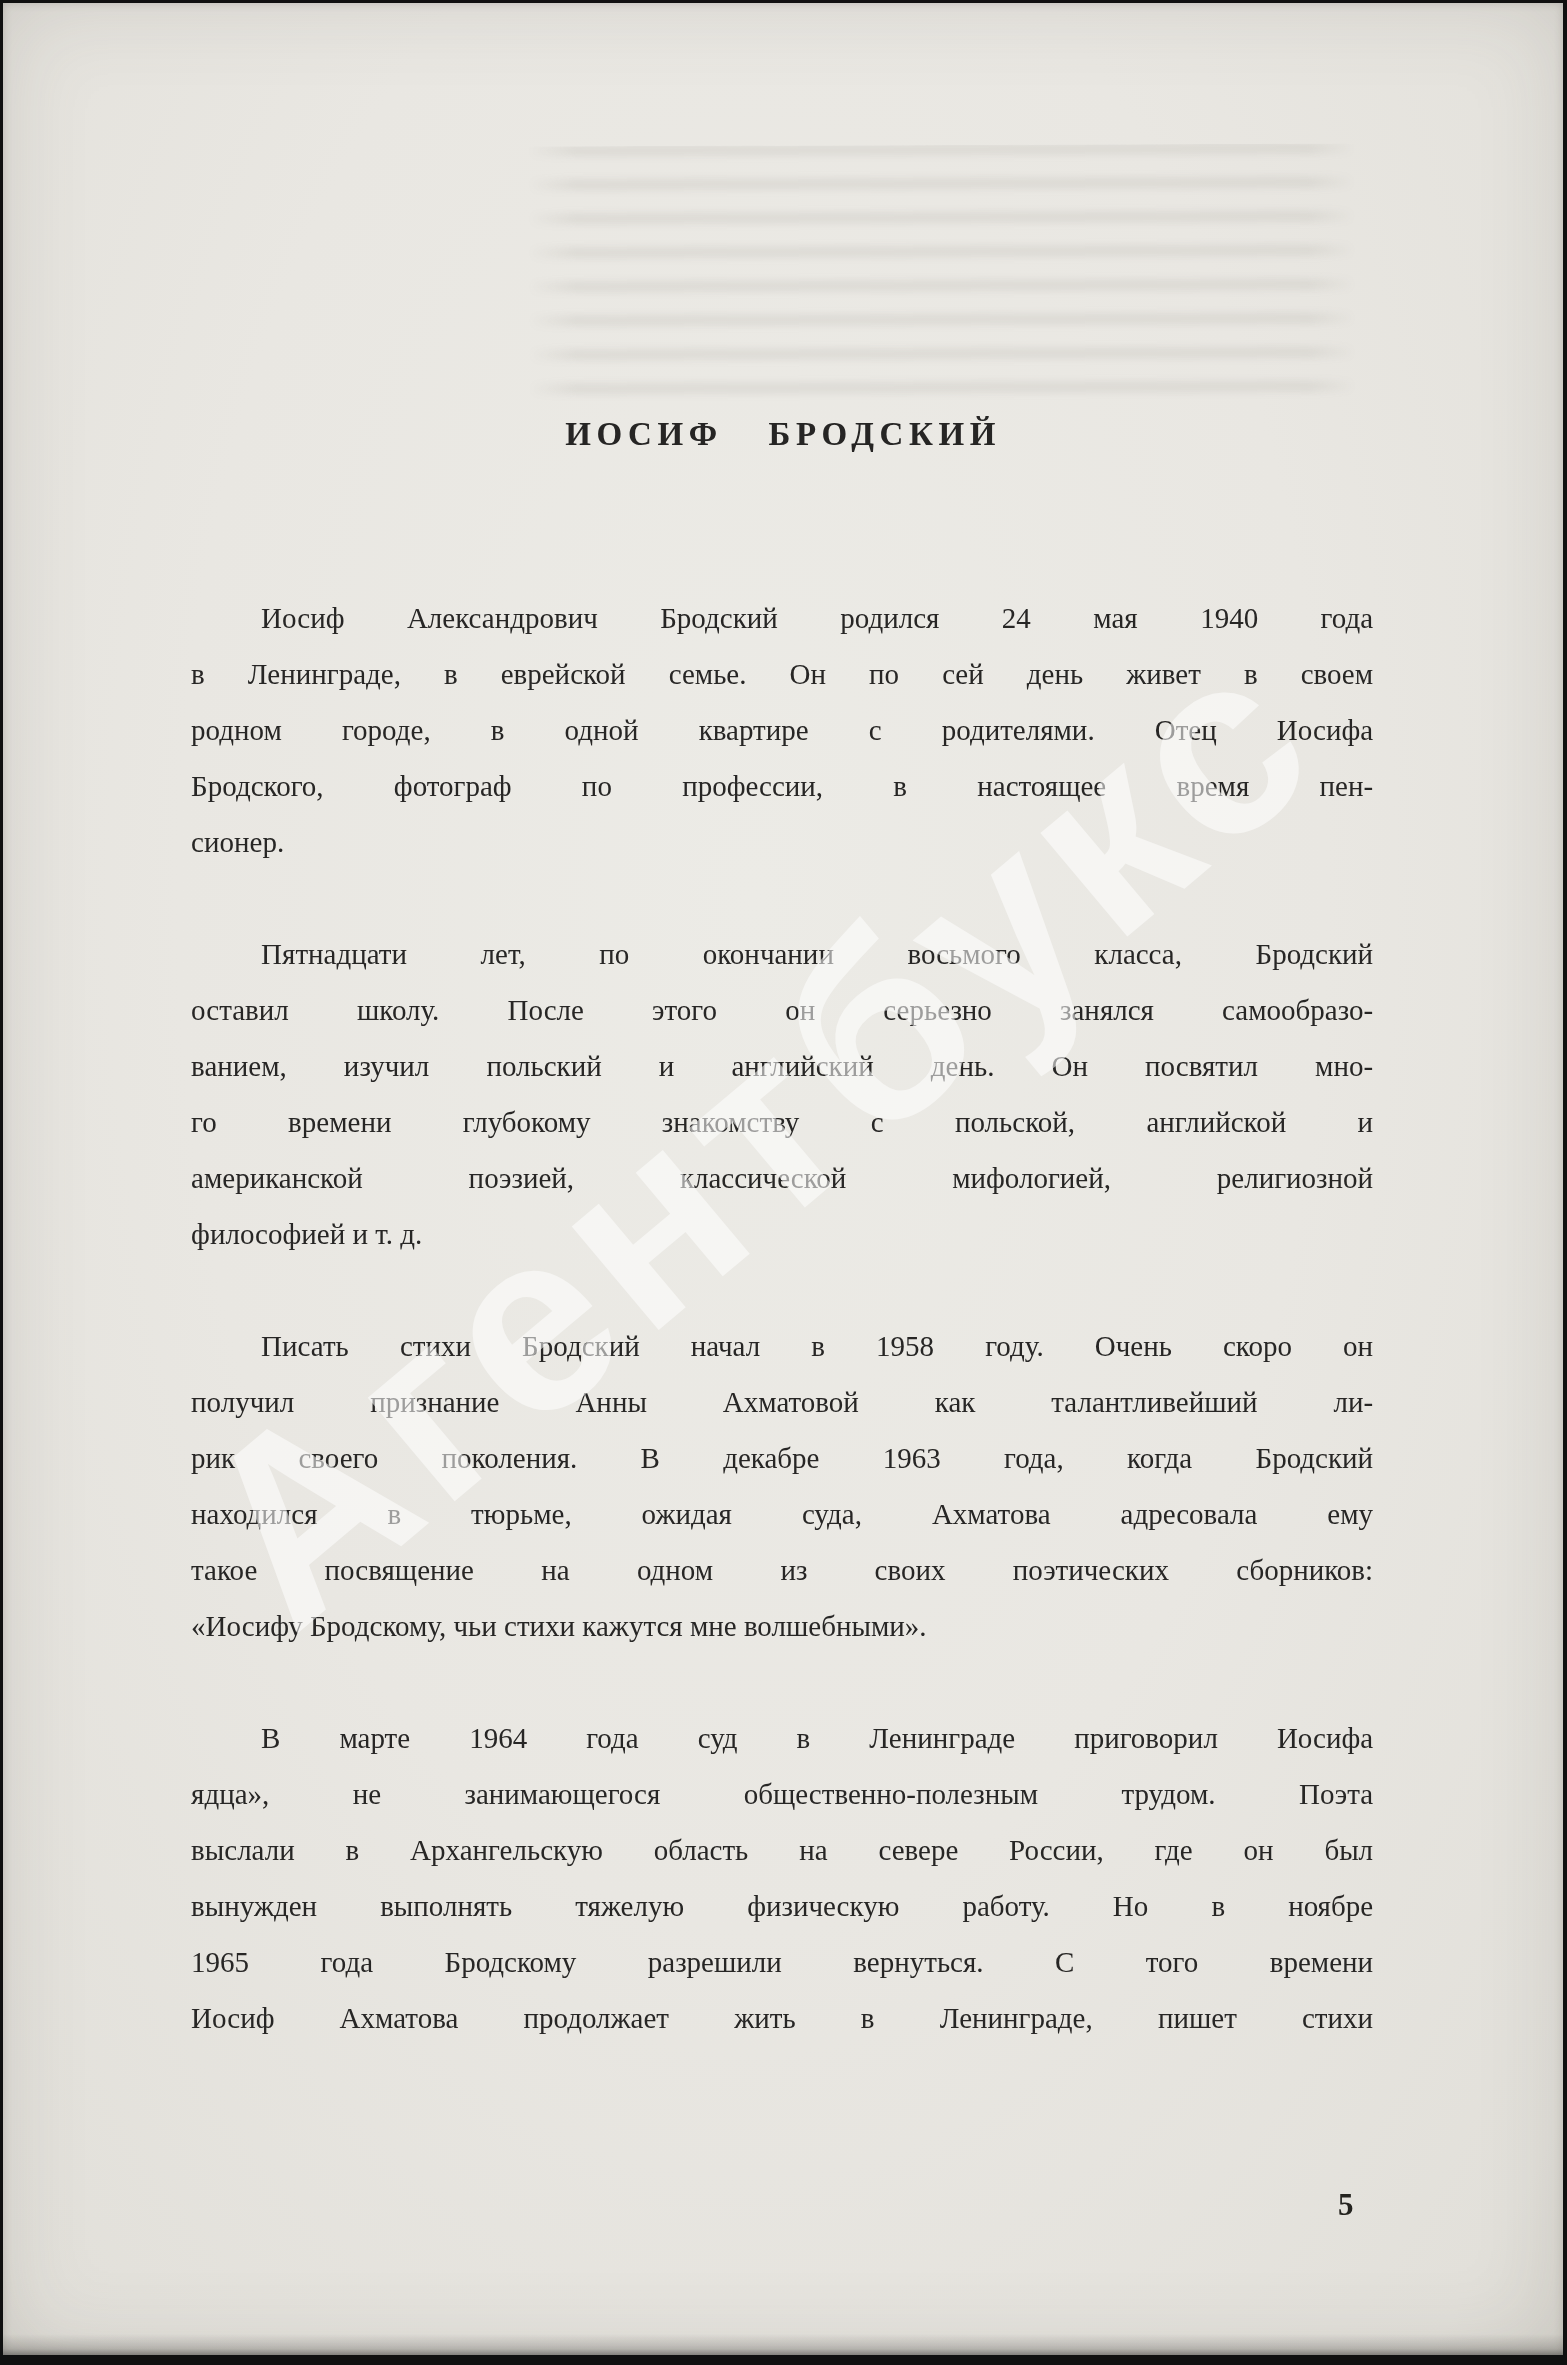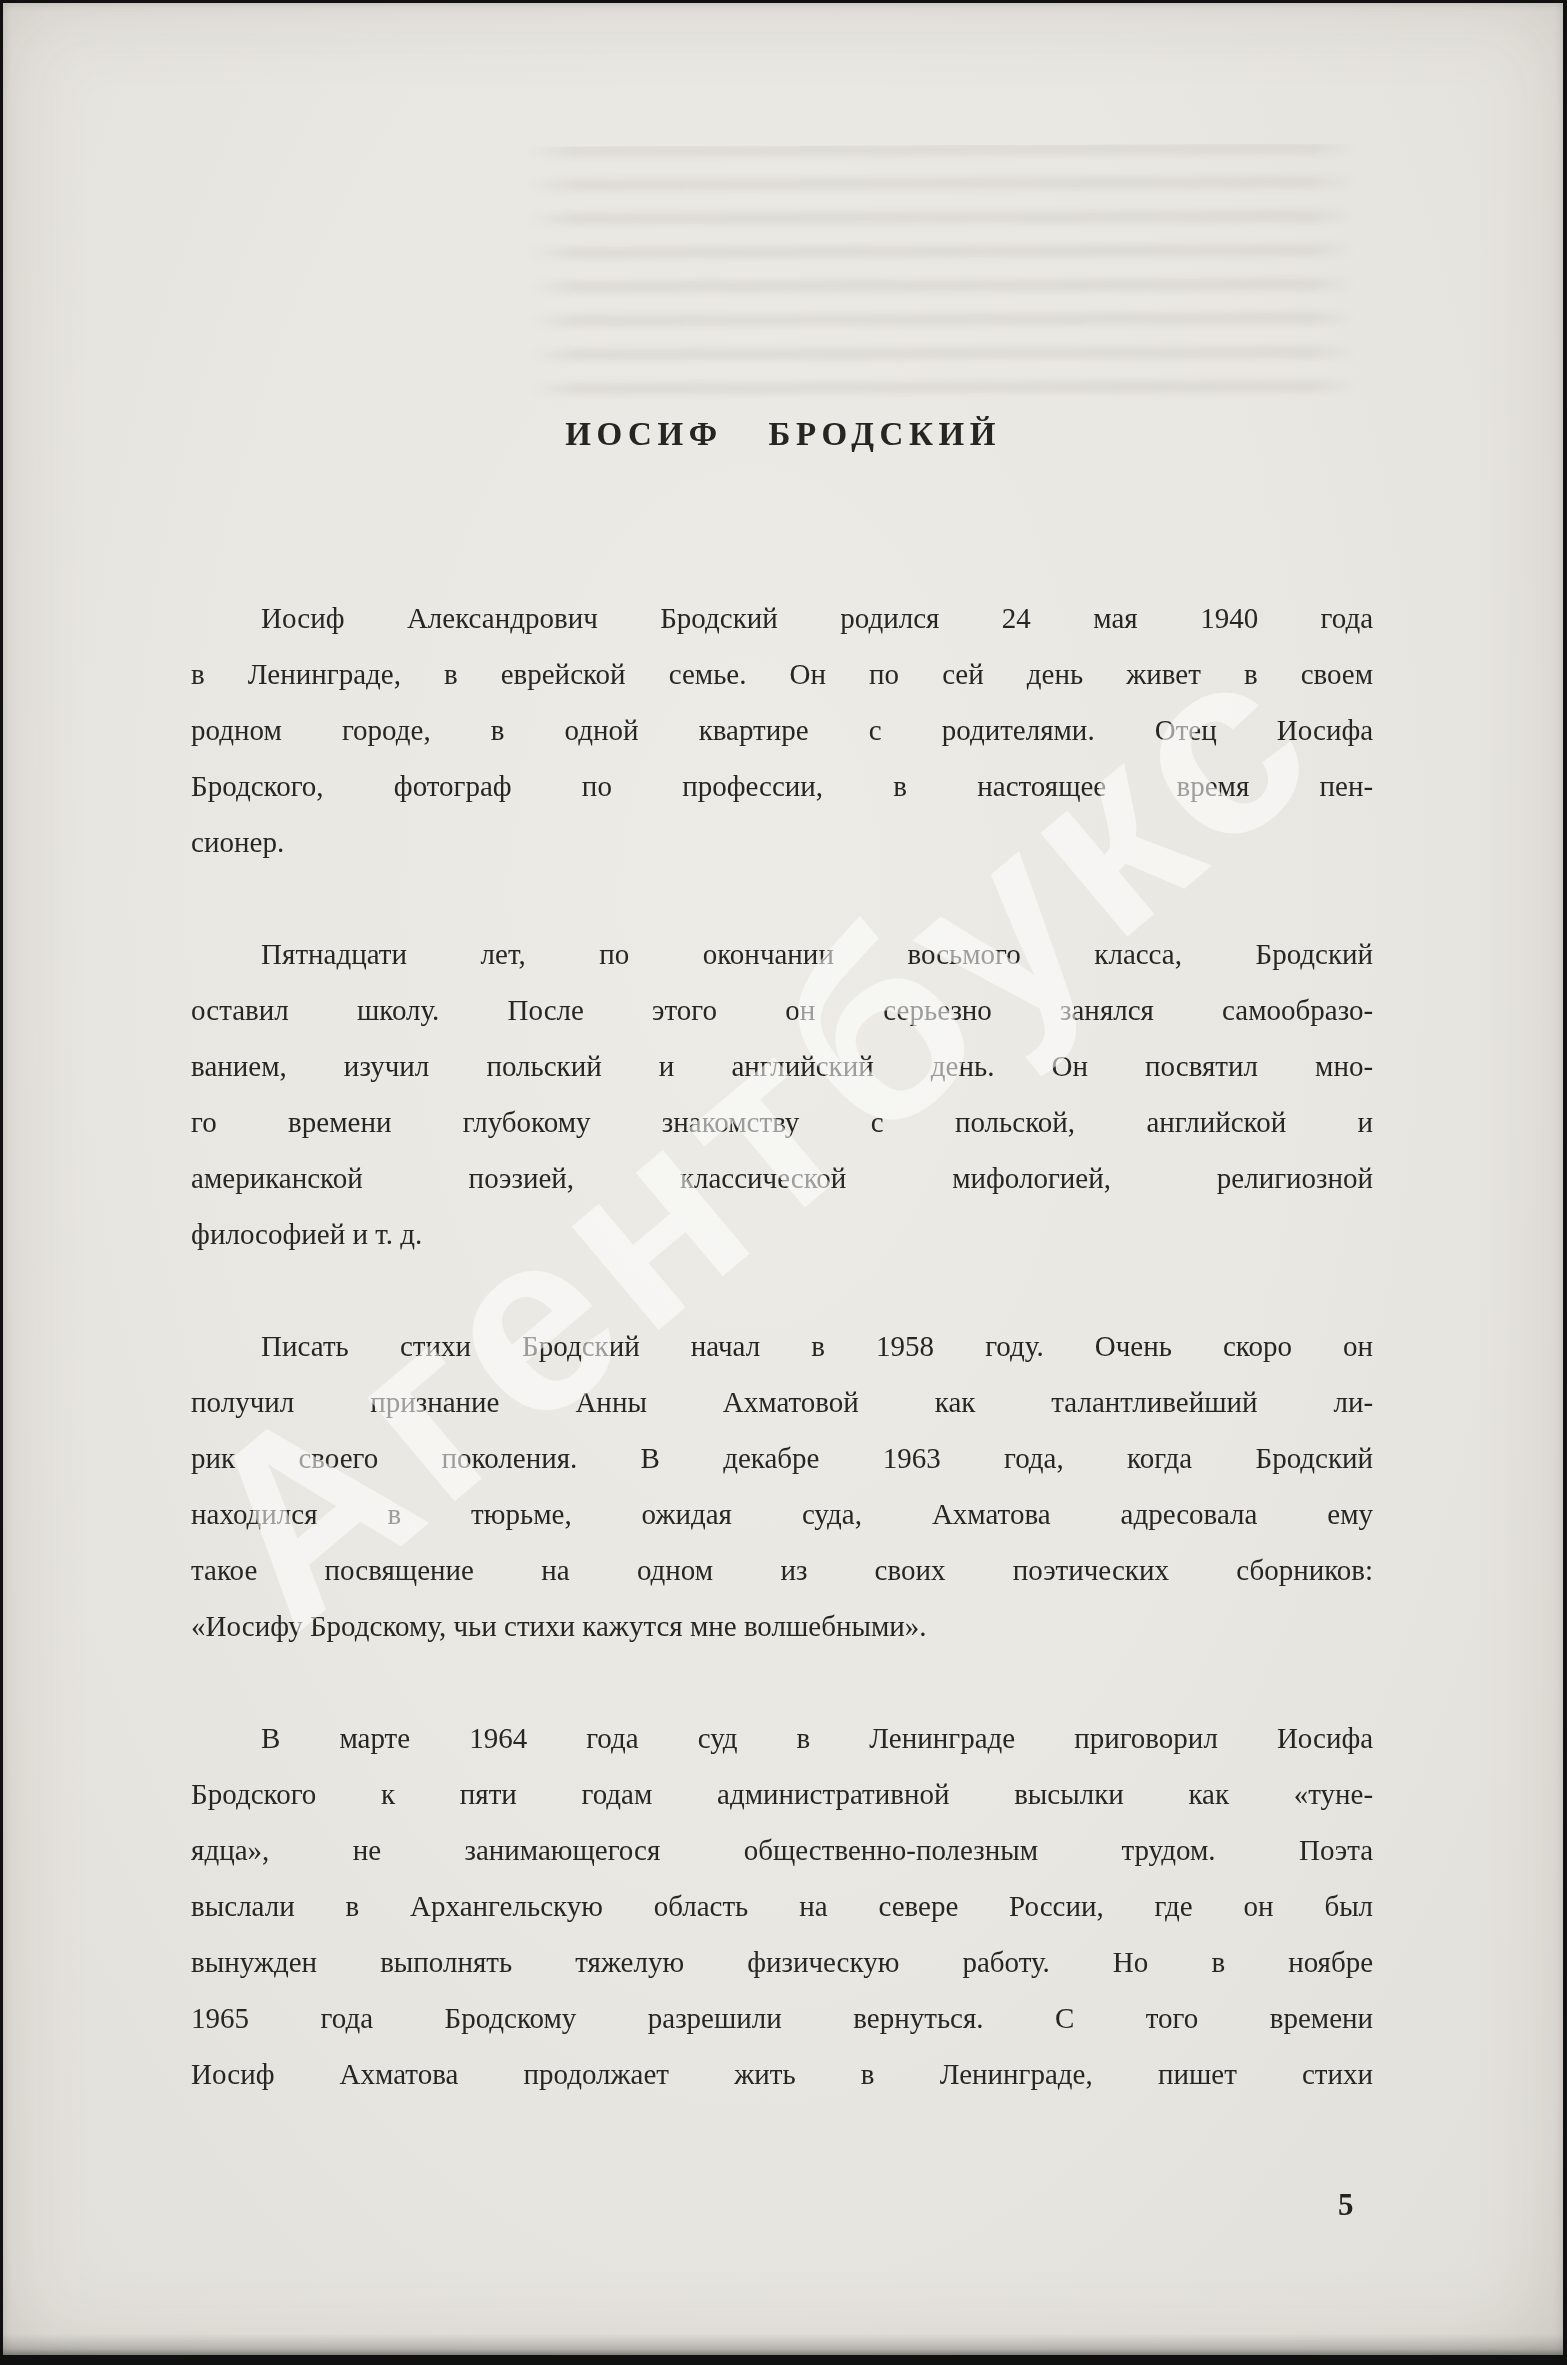--- a/index.html
+++ b/index.html
@@ -148,21 +148,20 @@
         <div class="paragraph">
           <div class="line first">Писать стихи Бродский начал в 1958 году. Очень скоро он</div>
           <div class="line">получил признание Анны Ахматовой как талантливейший ли-</div>
           <div class="line">рик своего поколения. В декабре 1963 года, когда Бродский</div>
           <div class="line">находился в тюрьме, ожидая суда, Ахматова адресовала ему</div>
           <div class="line">такое посвящение на одном из своих поэтических сборников:</div>
           <div class="line last">«Иосифу Бродскому, чьи стихи кажутся мне волшебными».</div>
         </div>
         <div class="paragraph">
           <div class="line first">В марте 1964 года суд в Ленинграде приговорил Иосифа</div>
-          <div class="line">Бродского к пяти годам административной высылки как «туне-</div>
           <div class="line">ядца», не занимающегося общественно-полезным трудом. Поэта</div>
           <div class="line">выслали в Архангельскую область на севере России, где он был</div>
           <div class="line">вынужден выполнять тяжелую физическую работу. Но в ноябре</div>
           <div class="line">1965 года Бродскому разрешили вернуться. С того времени</div>
           <div class="line">Иосиф Ахматова продолжает жить в Ленинграде, пишет стихи</div>
         </div>
       </div>
 
     <div class="page-number">5</div>
 

